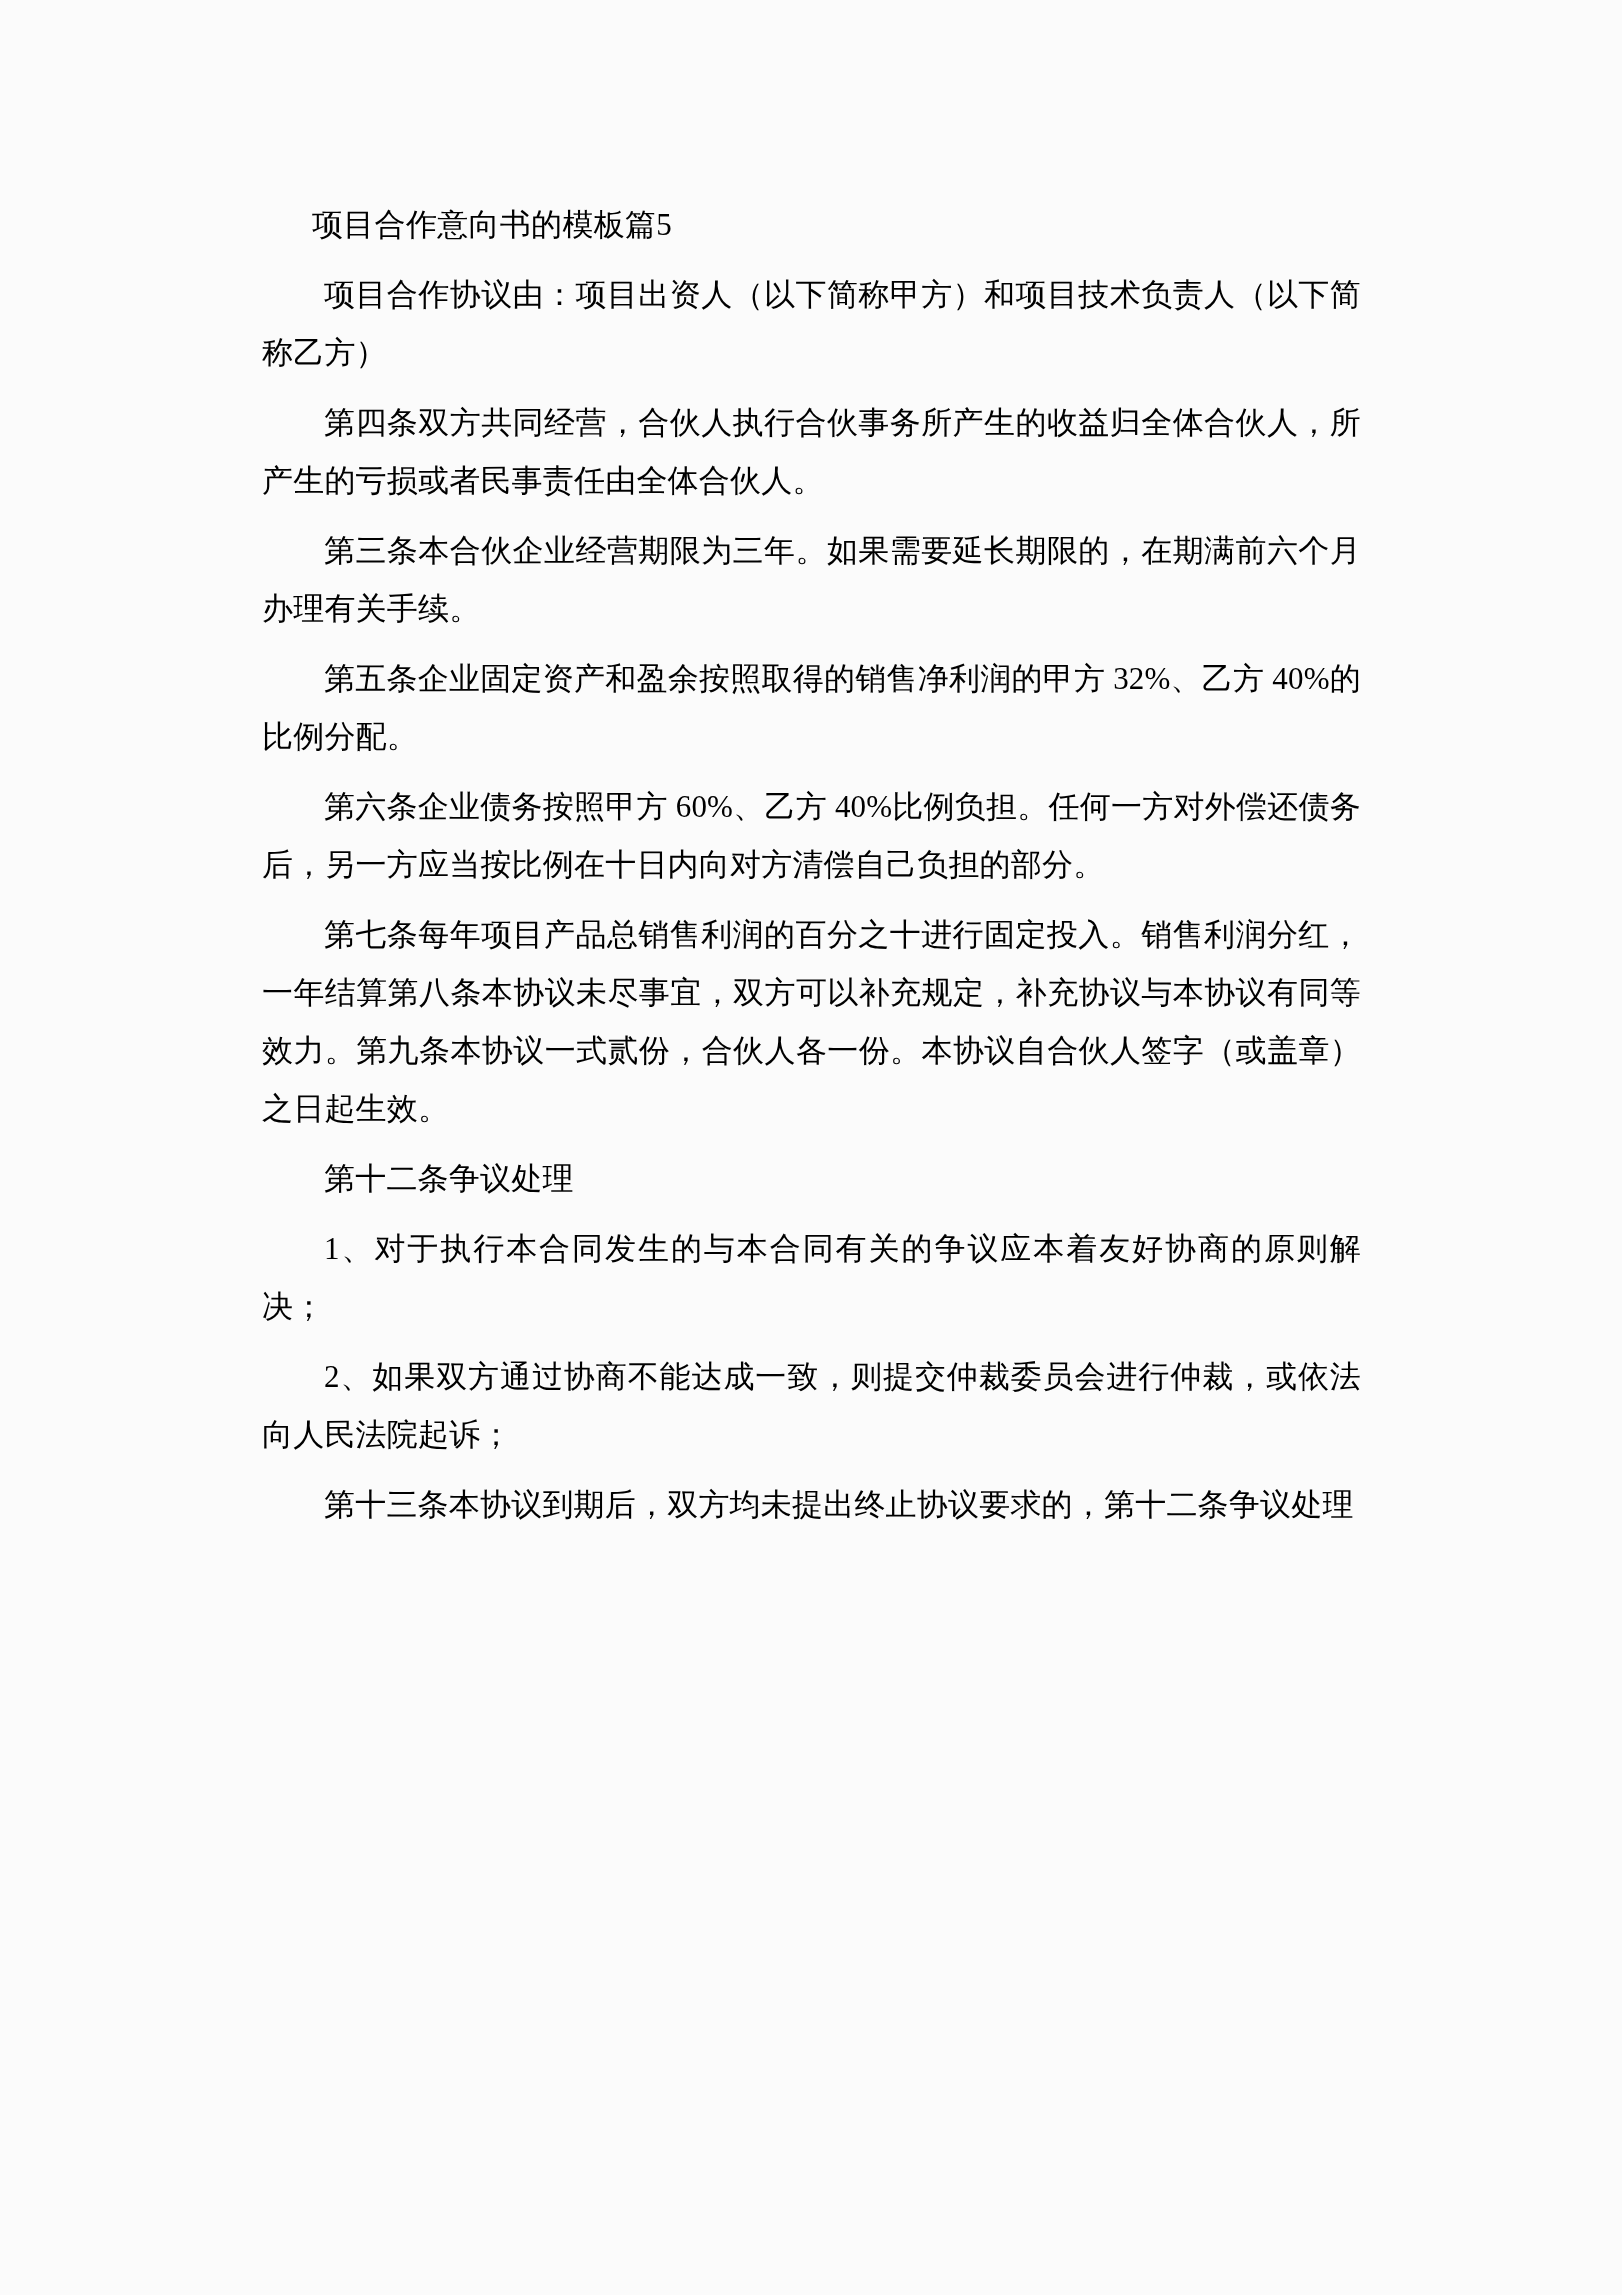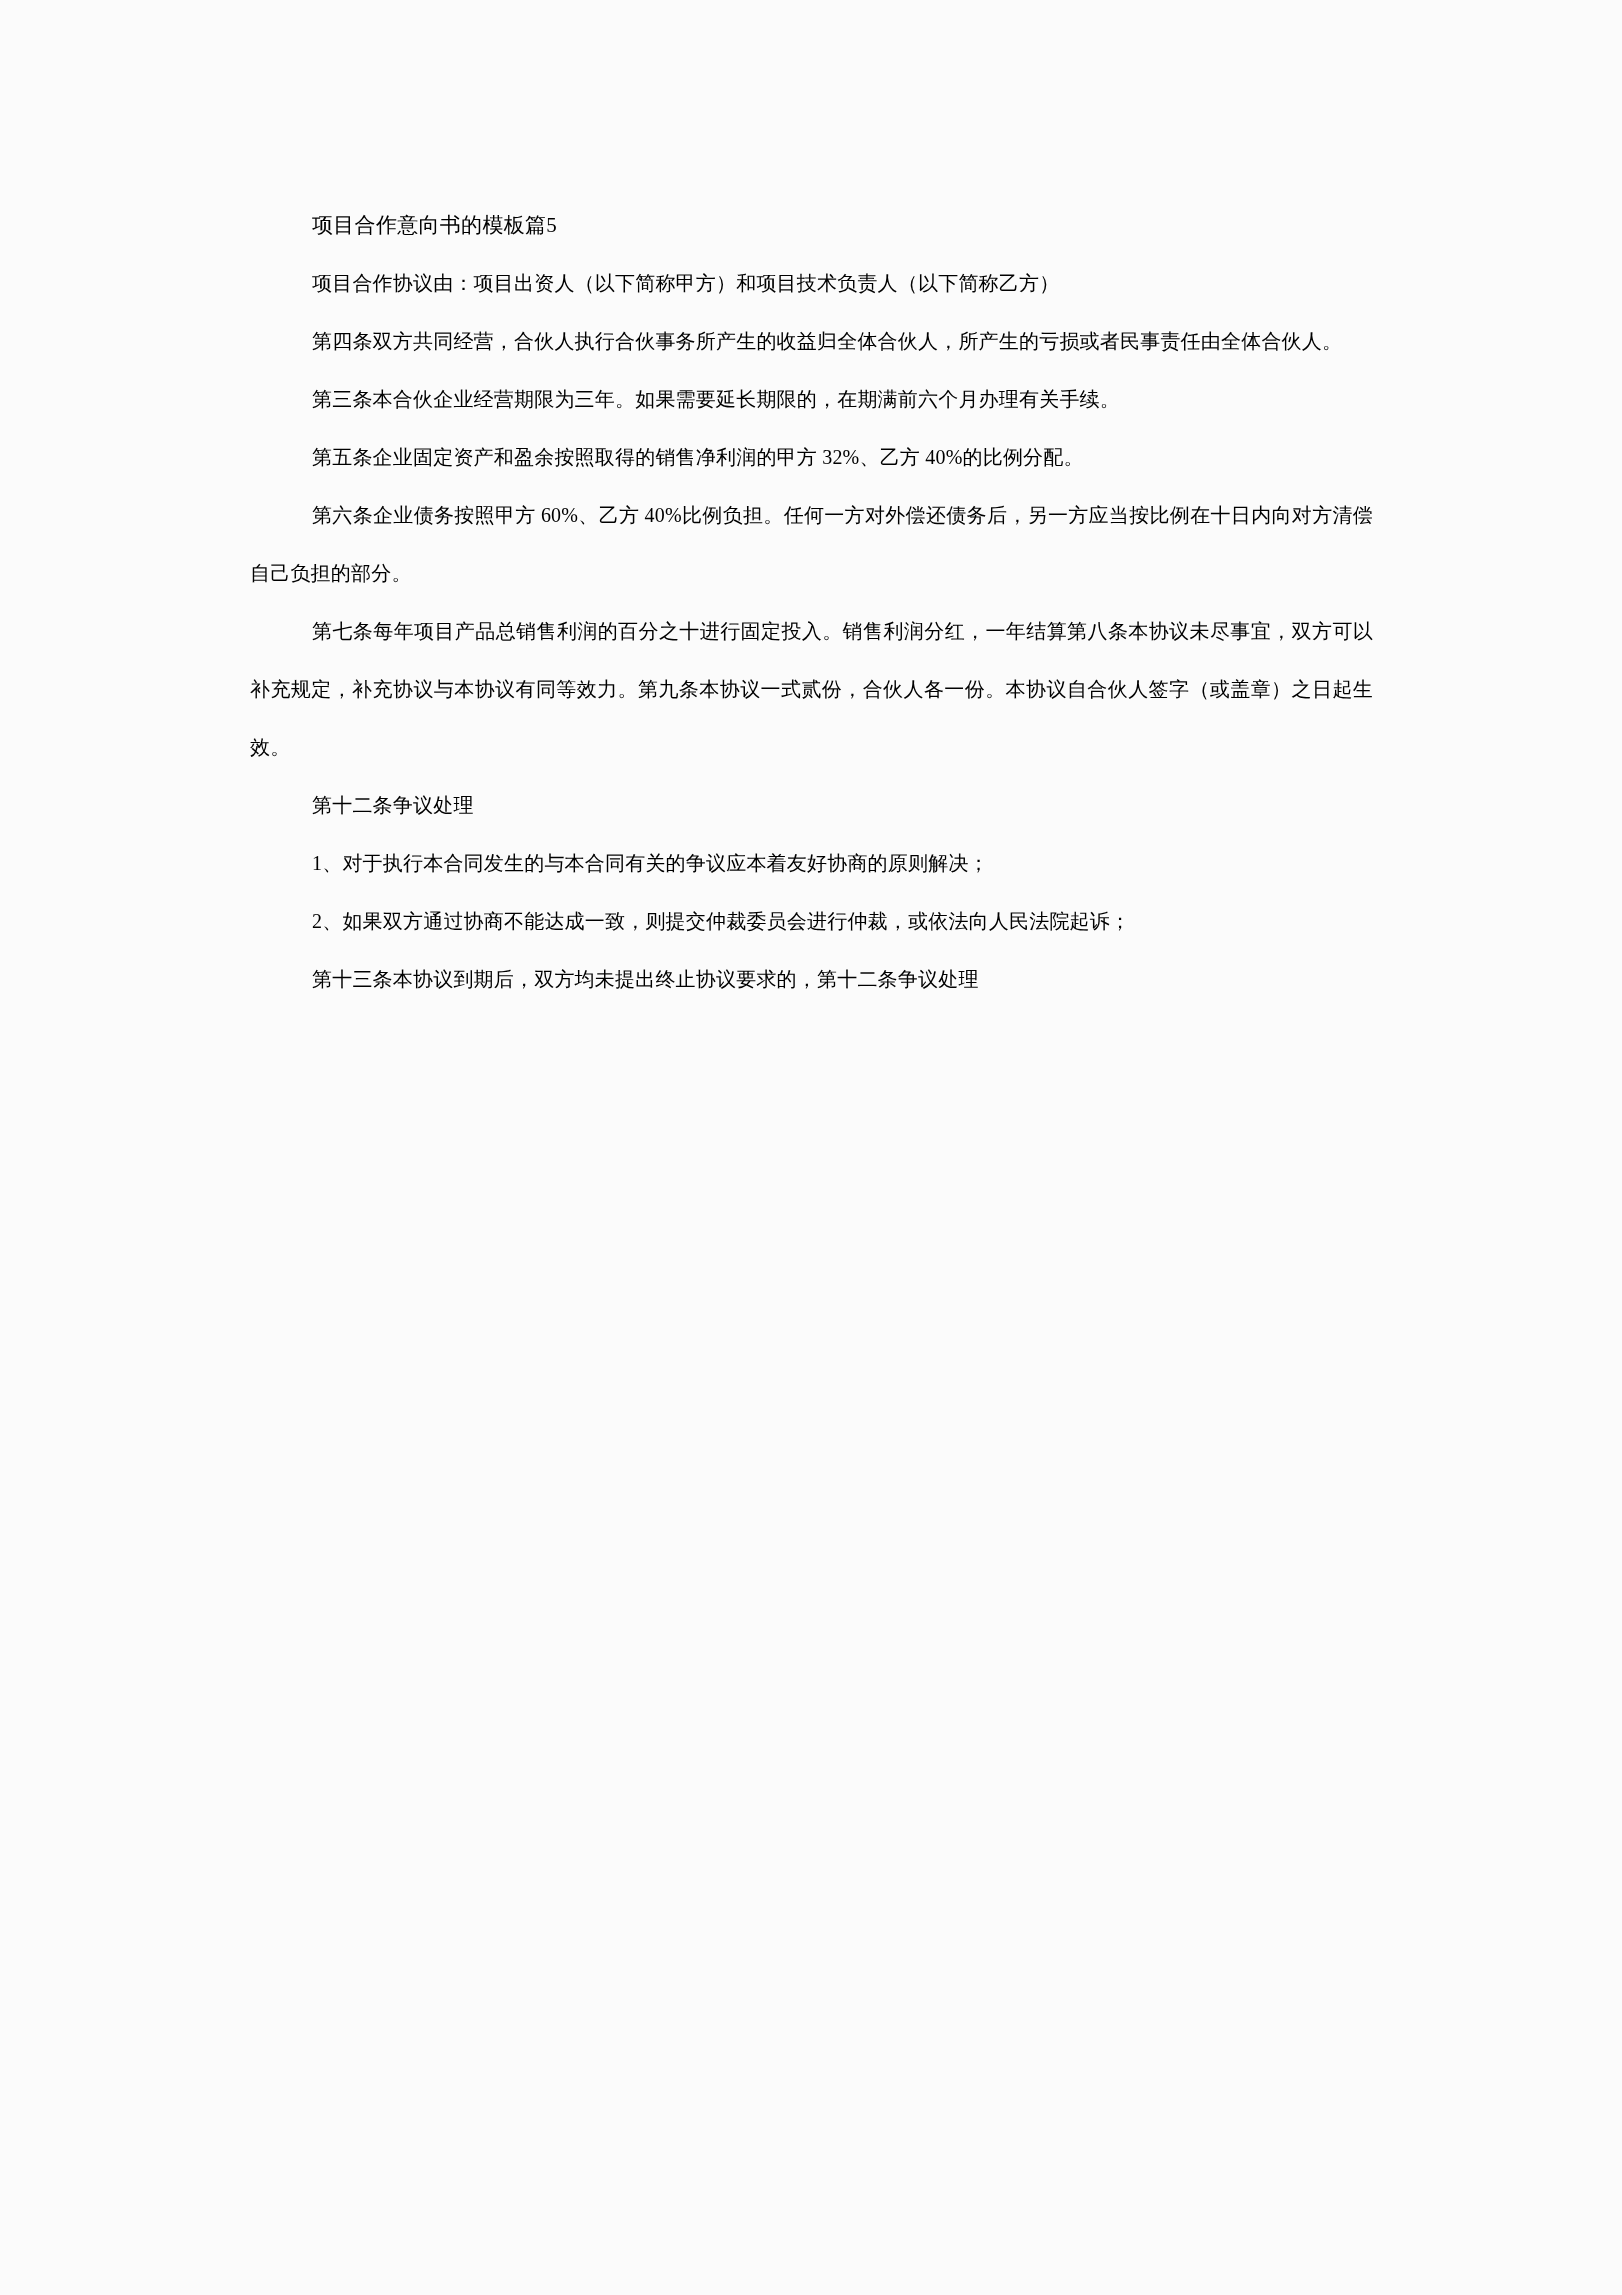--- a/index.html
+++ b/index.html
@@ -22,37 +22,37 @@
     box-sizing: border-box;
     overflow: hidden;
   }
   #page-inner {
     position: absolute;
     left: 250px;
     top: 196px;
     width: 1123px;
   }
   .doc-title {
-    font-size: 21px;
+    font-size: 31px;
     line-height: 58px;
     text-indent: 62px;
     letter-spacing: 0.3px;
     text-align: justify;
     text-justify: inter-ideograph;
     margin: 0 0 0 0;
     white-space: normal;
   }
   .para {
-    font-size: 20px;
+    font-size: 31px;
     line-height: 58px;
     text-indent: 62px;
     letter-spacing: 0.2px;
     text-align: justify;
     text-justify: inter-ideograph;
-    margin: 0;
+    margin: 12px;
     word-break: break-all;
   }
 </style>
 </head>
 <body>
 
 <div id="page">
   <div id="page-inner">
 
     <p class="doc-title">项目合作意向书的模板篇5</p>

